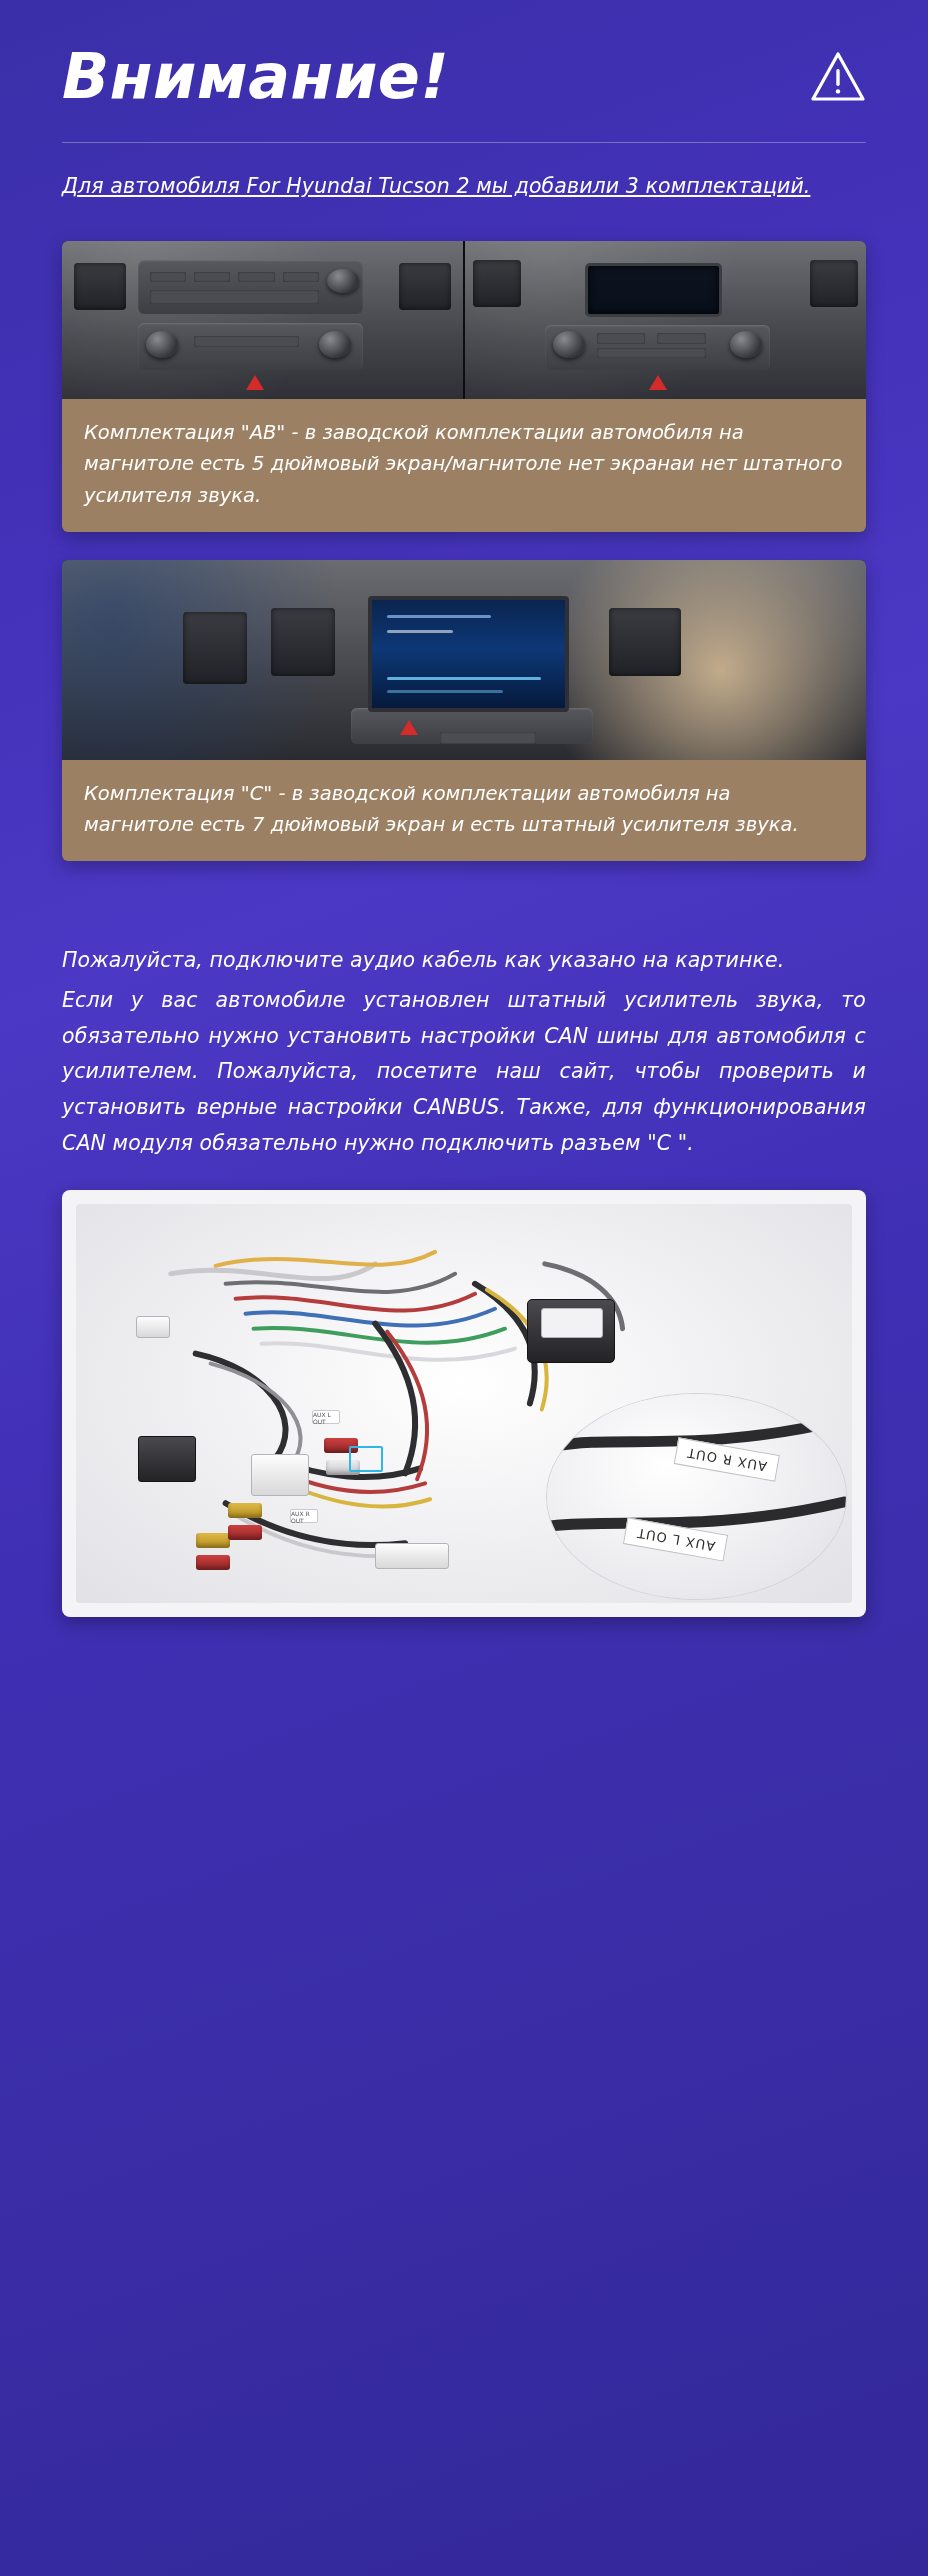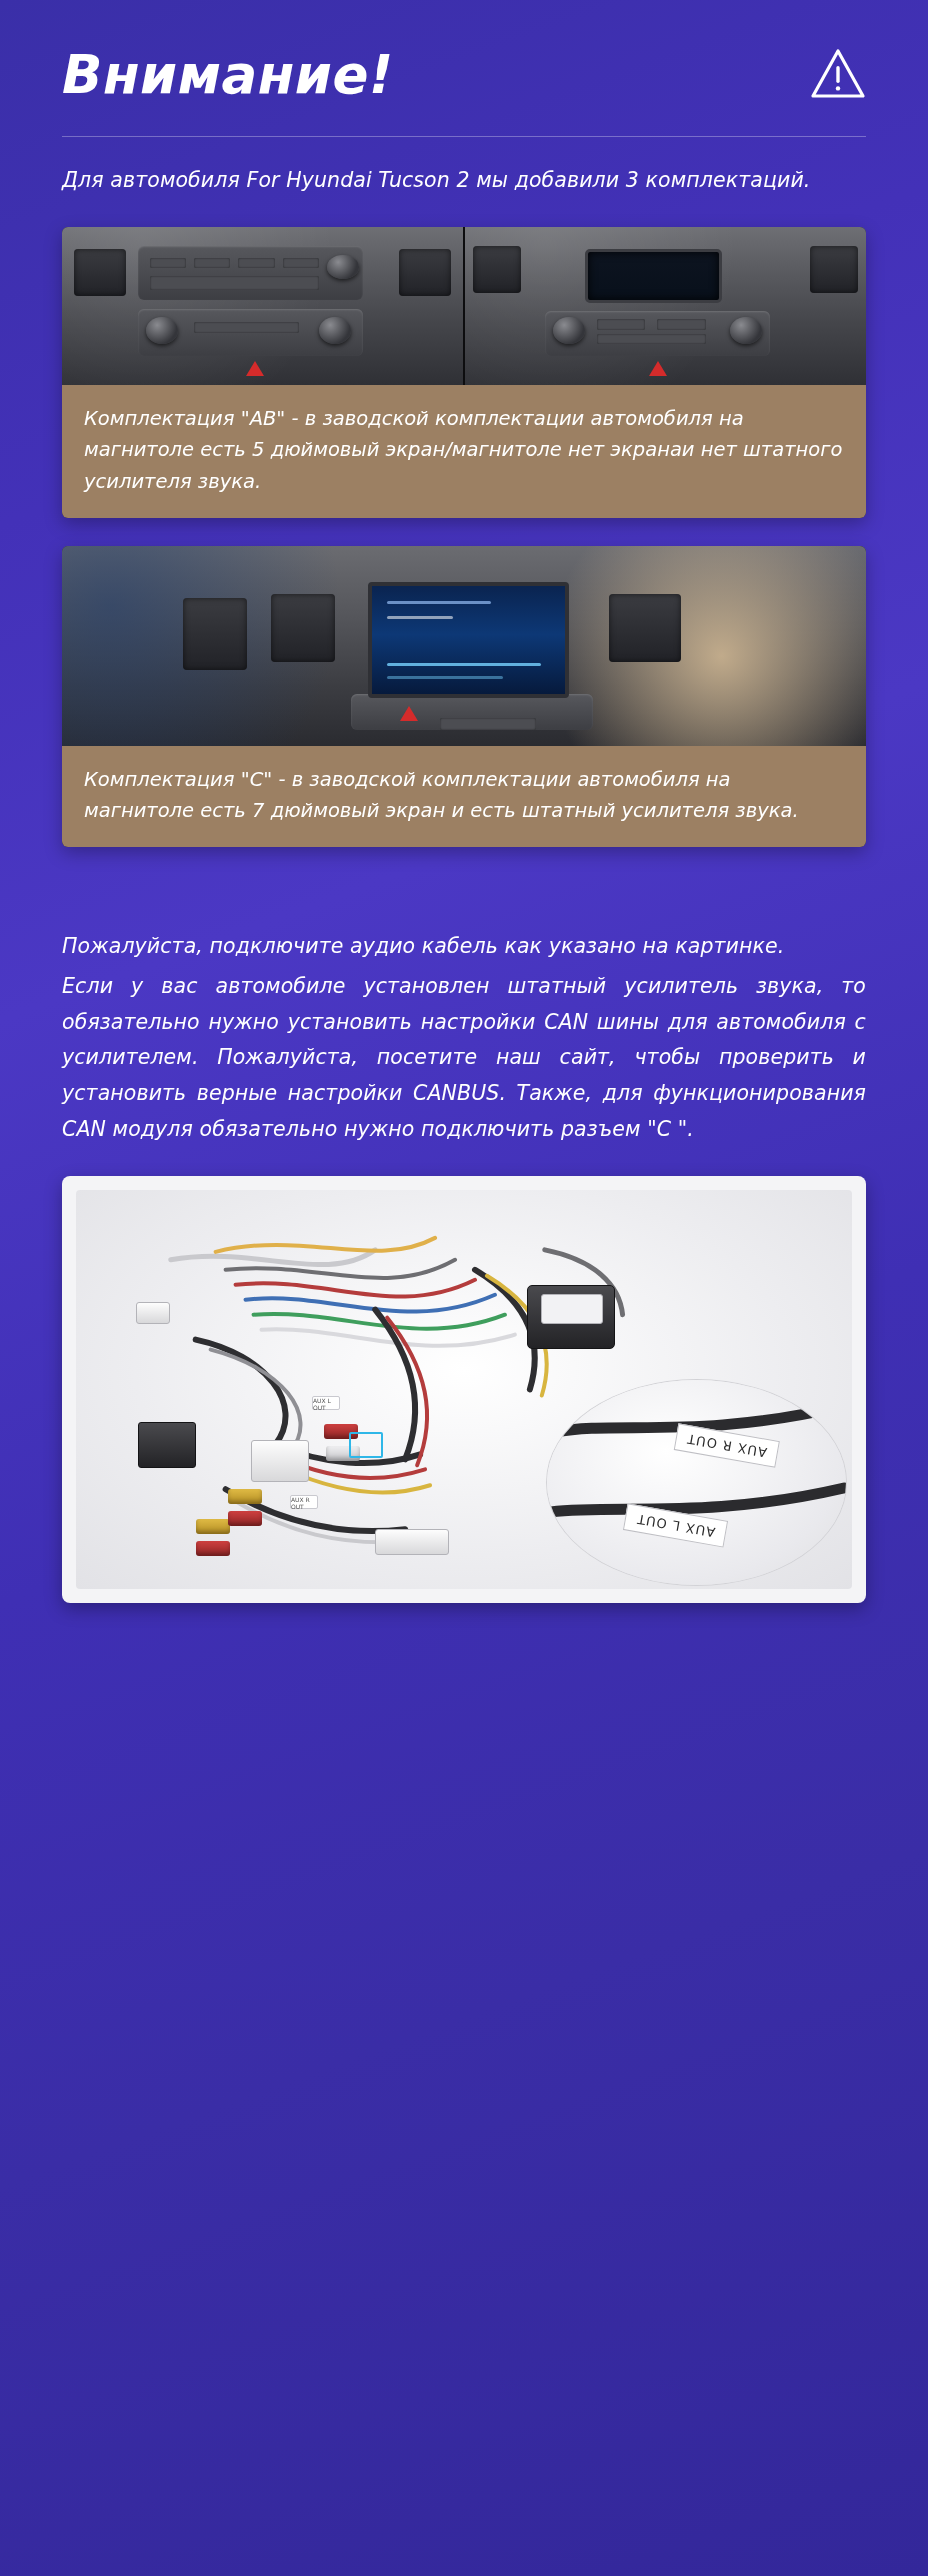--- a/index.html
+++ b/index.html
@@ -18,21 +18,21 @@
     padding: 46px 62px 40px 62px;
   }
   
   .header {
     display:flex;
     align-items:center;
     justify-content:space-between;
     padding-bottom: 28px;
   }
   .title {
-    font-size:53px;
+    font-size:62px;
     font-weight:bold;
     letter-spacing:0.5px;
     font-style:italic;
     font-family:"DejaVu Sans", sans-serif;
     color:#ffffff;
     line-height:1.0;
   }
   .warn-icon { width:56px; height:56px; }
   .hr {
     height:1px;
@@ -42,21 +42,21 @@
   
   p.intro, p.body-text {
     font-size:20.5px;
     line-height:1.75;
     font-style:italic;
     margin:0 0 4px 0;
     color:#ffffff;
     letter-spacing:0.1px;
   }
   p.justify { text-align:justify; }
-  .intro-block { margin-bottom: 28px; }
+  .intro-block { margin-bottom: 36px; text-decoration: underline; }
   .gap-2 { height:40px; }
   .gap-small { height:14px; }
   .cyan { color:#46d4f0; }
   
   .card {
     width:804px;
     border-radius:6px;
     overflow:hidden;
     box-shadow:0 6px 18px rgba(0,0,0,0.28);
     margin-bottom:28px;

